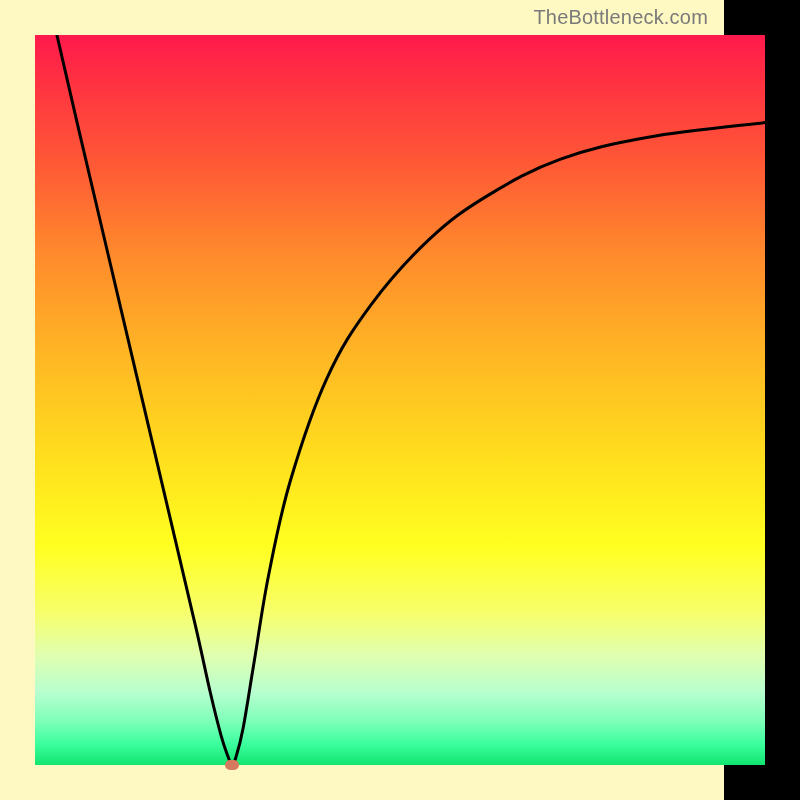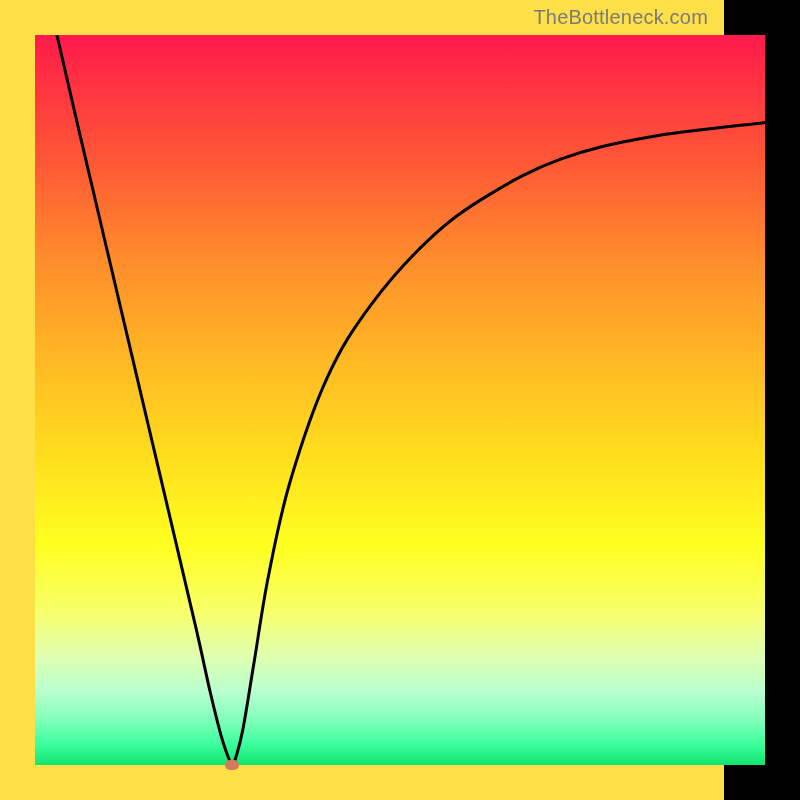--- a/index.html
+++ b/index.html
@@ -1,21 +1,21 @@
 <!DOCTYPE html>
 <html><head>
 <meta charset="utf-8">
 <style>
   * { margin: 0; padding: 0; box-sizing: border-box; }
   html, body { width: 800px; height: 800px; background: #000; overflow: hidden; }
   .stage {
     position: relative;
     width: 724px;
     height: 800px;
-    background: #fde047;
+    background: #fef9c3;
   }
   .plot-area {
     position: absolute;
     left: 35px;
     top: 35px;
     width: 730px;
     height: 730px;
     background: linear-gradient(to bottom,
       #ff1a4c 0%,
       #ff3042 6%,

